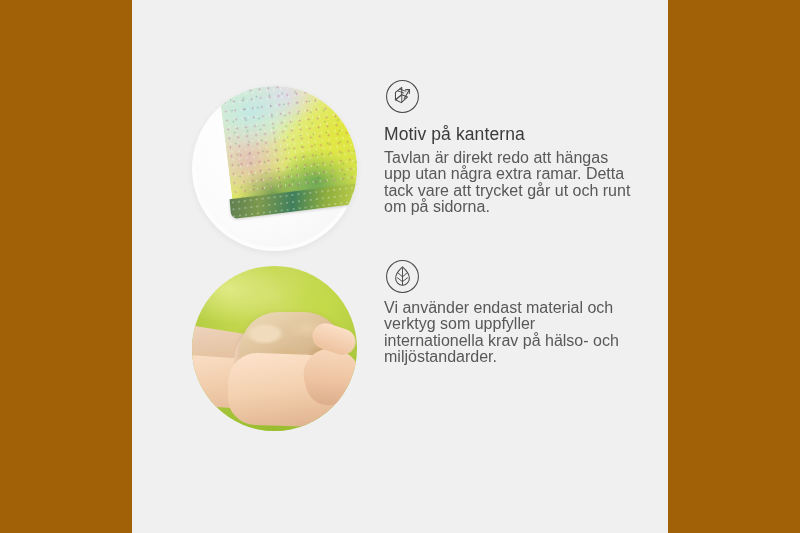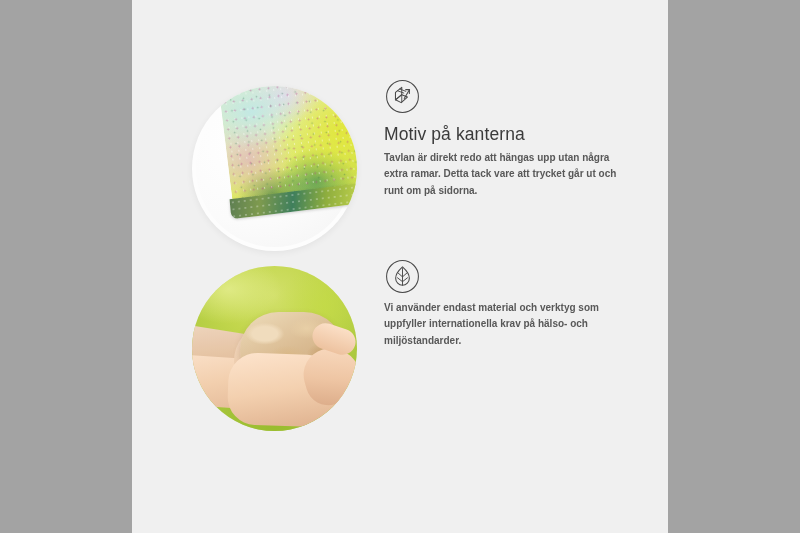--- a/index.html
+++ b/index.html
@@ -12,21 +12,21 @@
     height: 533px;
     overflow: hidden;
     font-family: "Liberation Sans", sans-serif;
     -webkit-font-smoothing: antialiased;
   }
 
   .page {
     position: relative;
     width: 800px;
     height: 533px;
-    background: #a3a3a3;
+    background: #a16207;
   }
 
   
   .panel {
     position: absolute;
     left: 132px;
     top: 0;
     width: 536px;
     height: 533px;
     background: #f0f0f0;
@@ -229,22 +229,22 @@
     margin: 8px 0 0 0;
     font-size: 17.5px;
     font-weight: 400;
     letter-spacing: 0.1px;
     color: #3b3b3b;
     line-height: 22px;
     white-space: nowrap;
   }
   .feature-body {
     margin: 5px 8px 0 0;
-    font-size: 10px;
-    font-weight: 700;
+    font-size: 16px;
+    font-weight: 400;
     color: #585858;
     line-height: 16.4px;
     max-width: 248px;
   }
 </style>
 </head>
 <body>
 
 <div class="page">
   <div class="panel">

